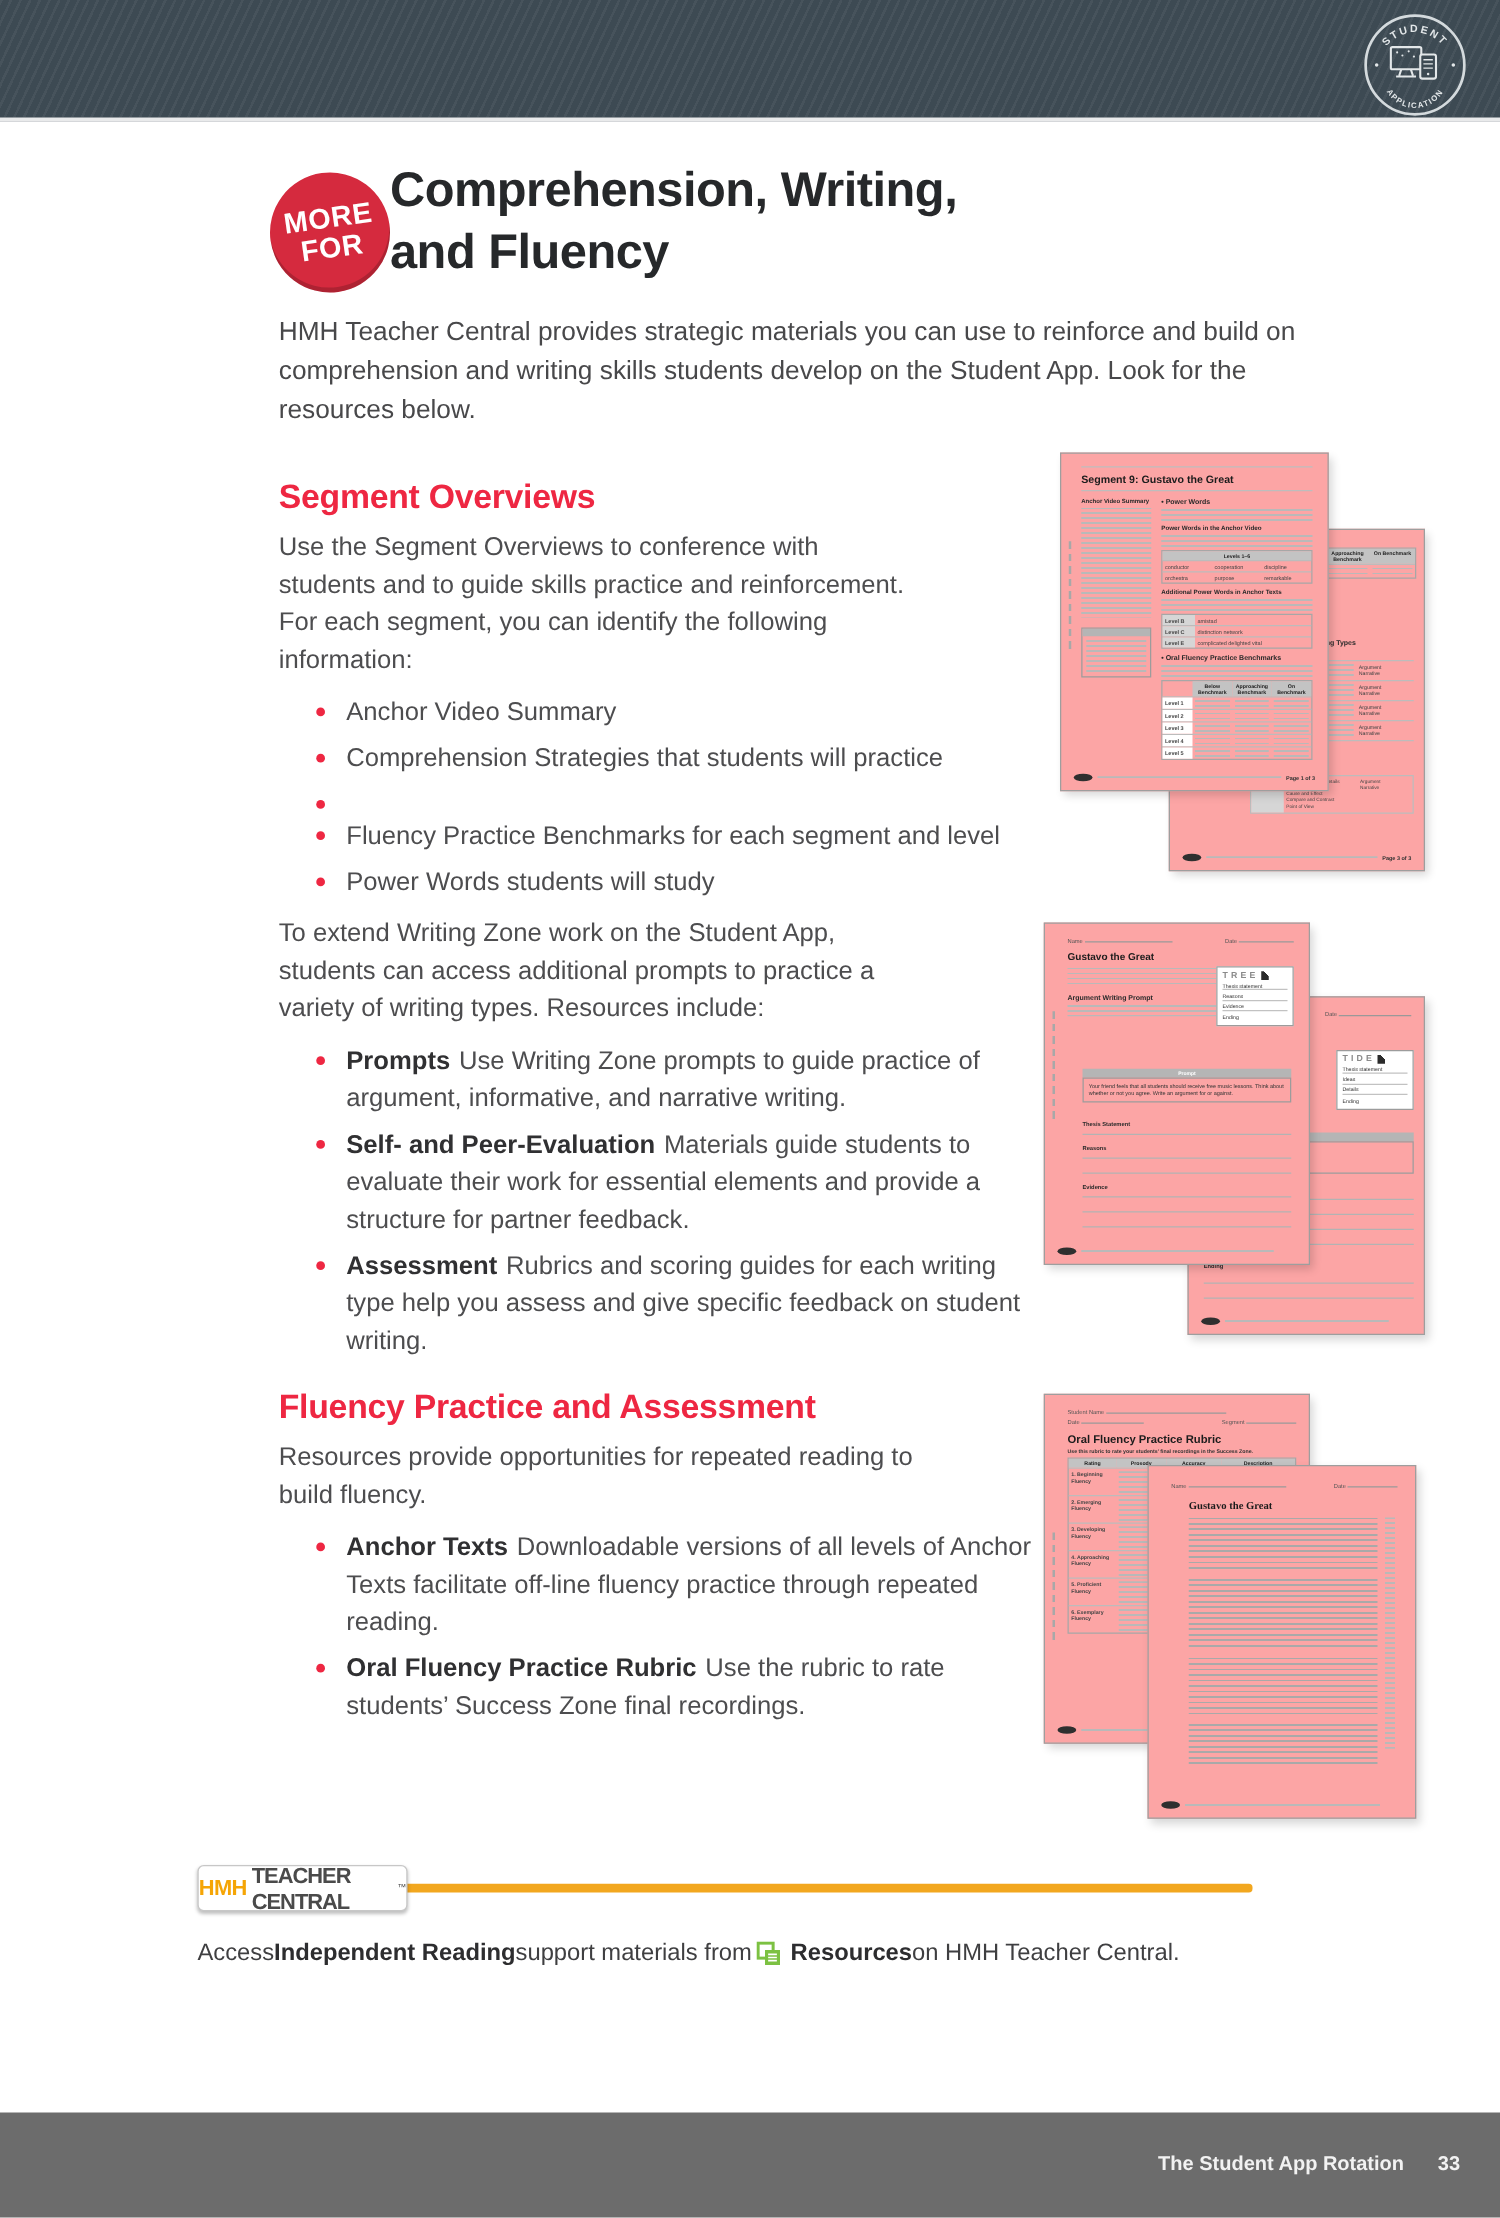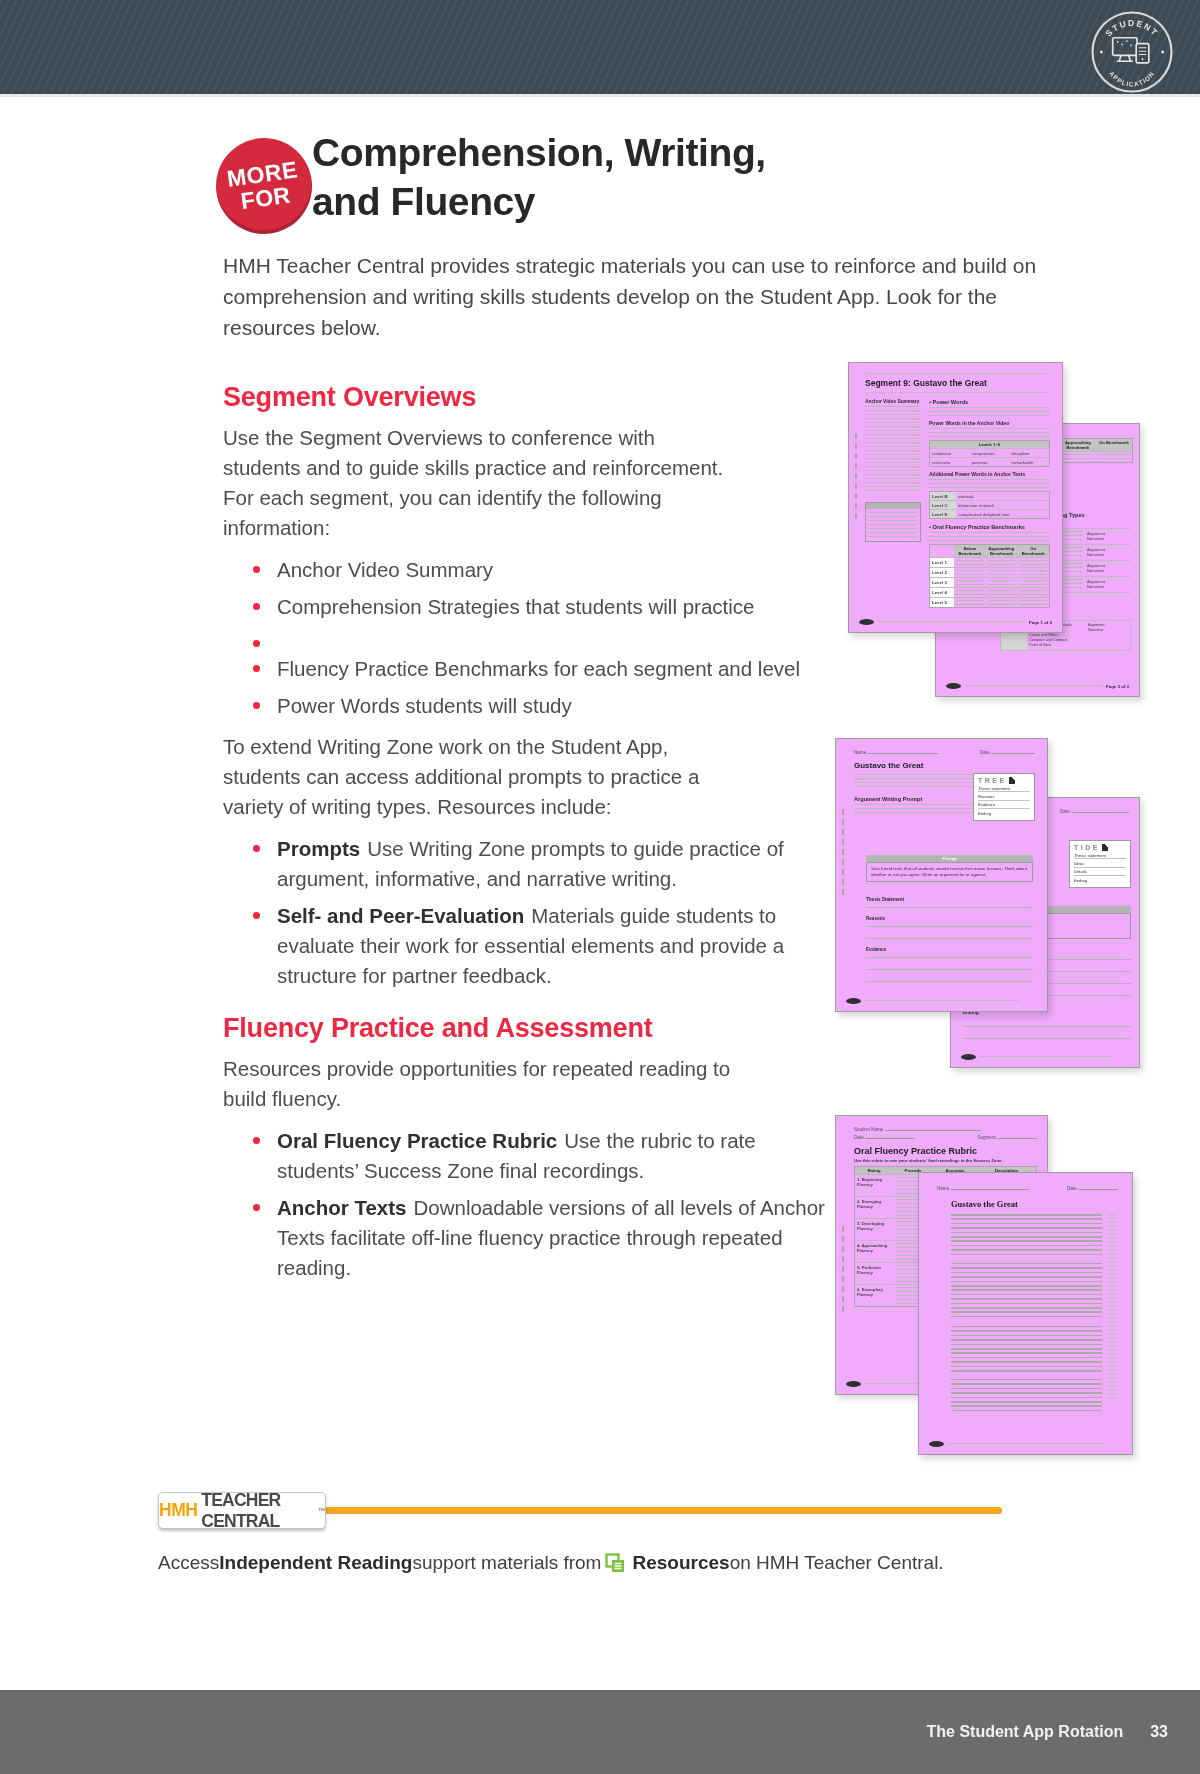--- a/index.html
+++ b/index.html
@@ -28,21 +28,21 @@
   .sections h2 { color:#ee2742; font-size:27px; line-height:30px; font-weight:bold; letter-spacing:-0.2px; }
   .sections .sec-body { width:512px; margin-top:11px; font-size:20.5px; line-height:30px; }
   .sections ul { list-style:none; margin-top:12px; margin-left:30px; width:585px; }
   .sections li { display:flex; gap:17px; margin-bottom:7px; }
   .dot { flex:0 0 7px; width:7px; height:7px; border-radius:50%; background:#ee2742; margin-top:11px; }
   .li-text { font-size:20.5px; line-height:30px; }
   .li-text b { color:#303032; margin-right:7px; }
   .sec-gap { margin-top:22px; }
 
   
-  .sheet { position:absolute; background:#f0abfc; border:1px solid #9e9e9e; box-shadow:3px 4px 7px rgba(0,0,0,0.16); overflow:hidden; }
+  .sheet { position:absolute; background:#fca5a5; border:1px solid #9e9e9e; box-shadow:3px 4px 7px rgba(0,0,0,0.16); overflow:hidden; }
   .fill { background:repeating-linear-gradient(to bottom,#b9b9b9 0 1.5px, rgba(0,0,0,0) 1.5px 4px); }
   .fill-serif { background:repeating-linear-gradient(to bottom,#a9a9a9 0 1.5px, rgba(0,0,0,0) 1.5px 4.4px); }
   .rule-ln { height:12px; border-bottom:1px solid #b3b3b3; }
   .side-bar { position:absolute; left:6px; top:70px; width:2px; height:90px;
     background:repeating-linear-gradient(to bottom,#a8a8a8 0 6px, rgba(0,0,0,0) 6px 10px); }
   .t-rule { height:1px; background:#bdbdbd; }
   .t-title { font-size:8.5px; font-weight:bold; color:#1c1c1c; margin:4px 0; }
   .t-h { font-size:5.6px; font-weight:bold; color:#2a2a2a; margin-bottom:2px; }
   .t-sub { font-size:5px; font-weight:bold; color:#2a2a2a; margin:3px 0 2px; }
   .m-tbl { border:1px solid #a7a7a7; font-size:4.4px; color:#444; }
@@ -151,32 +151,36 @@
   <p class="sec-body">To extend Writing Zone work on the Student App, students can access additional prompts to practice a variety of writing types. Resources include:</p>
   <ul>
     <li>
         <span class="dot"></span>
         <p class="li-text"><b>Prompts</b><span>Use Writing Zone prompts to guide practice of argument, informative, and narrative writing.</span></p>
       </li>
     <li>
         <span class="dot"></span>
         <p class="li-text"><b>Self- and Peer-Evaluation</b><span>Materials guide students to evaluate their work for essential elements and provide a structure for partner feedback.</span></p>
       </li>
+    <li>
+        <span class="dot"></span>
+        <p class="li-text"><b>Assessment</b><span>Rubrics and scoring guides for each writing type help you assess and give specific feedback on student writing.</span></p>
+      </li>
   </ul>
 
   <h2 class="sec-gap">Fluency Practice and Assessment</h2>
   <p class="sec-body">Resources provide opportunities for repeated reading to build fluency.</p>
   <ul>
     <li>
         <span class="dot"></span>
+        <p class="li-text"><b>Anchor Texts</b><span>Downloadable versions of all levels of Anchor Texts facilitate off-line fluency practice through repeated reading.</span></p>
+      </li>
+    <li>
+        <span class="dot"></span>
         <p class="li-text"><b>Oral Fluency Practice Rubric</b><span>Use the rubric to rate students’ Success Zone final recordings.</span></p>
-      </li>
-    <li>
-        <span class="dot"></span>
-        <p class="li-text"><b>Anchor Texts</b><span>Downloadable versions of all levels of Anchor Texts facilitate off-line fluency practice through repeated reading.</span></p>
       </li>
   </ul>
 </div>
 
 <div class="sheet" style="left:935px; top:423px; width:205px; height:274px; z-index:1;">
   <div class="m-tbl" style="position:absolute; right:6px; top:14px; width:74px;">
     <div class="m-row" style="border-top:none;">
       <div class="hd">Approaching Benchmark</div>
       <div class="hd">On Benchmark</div>
     </div>

